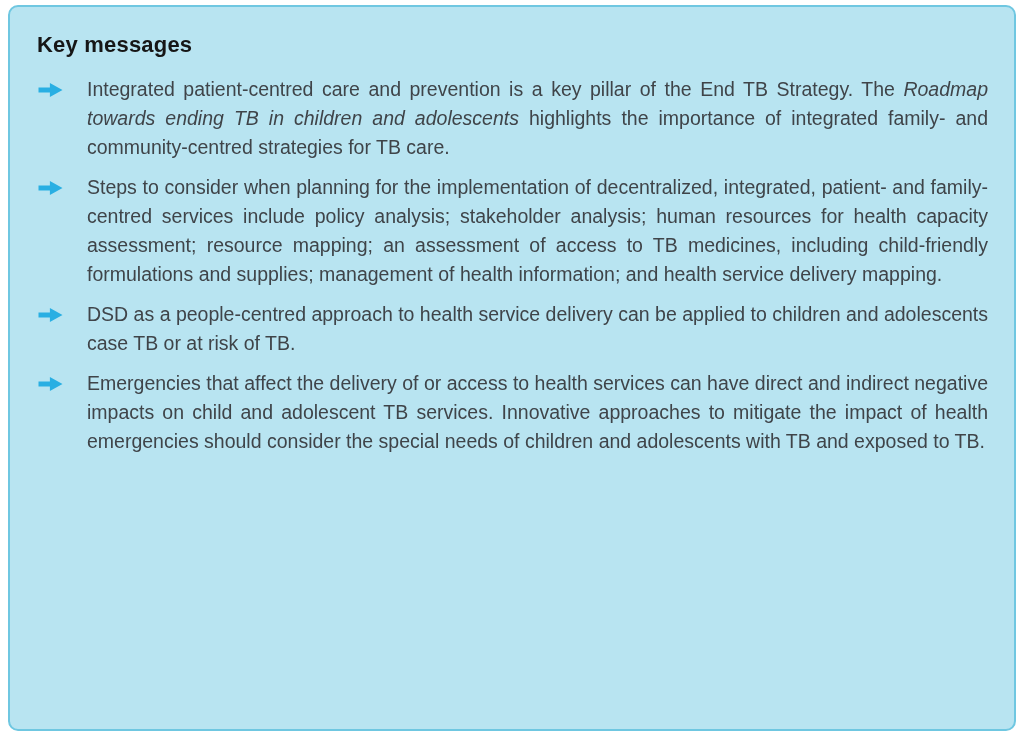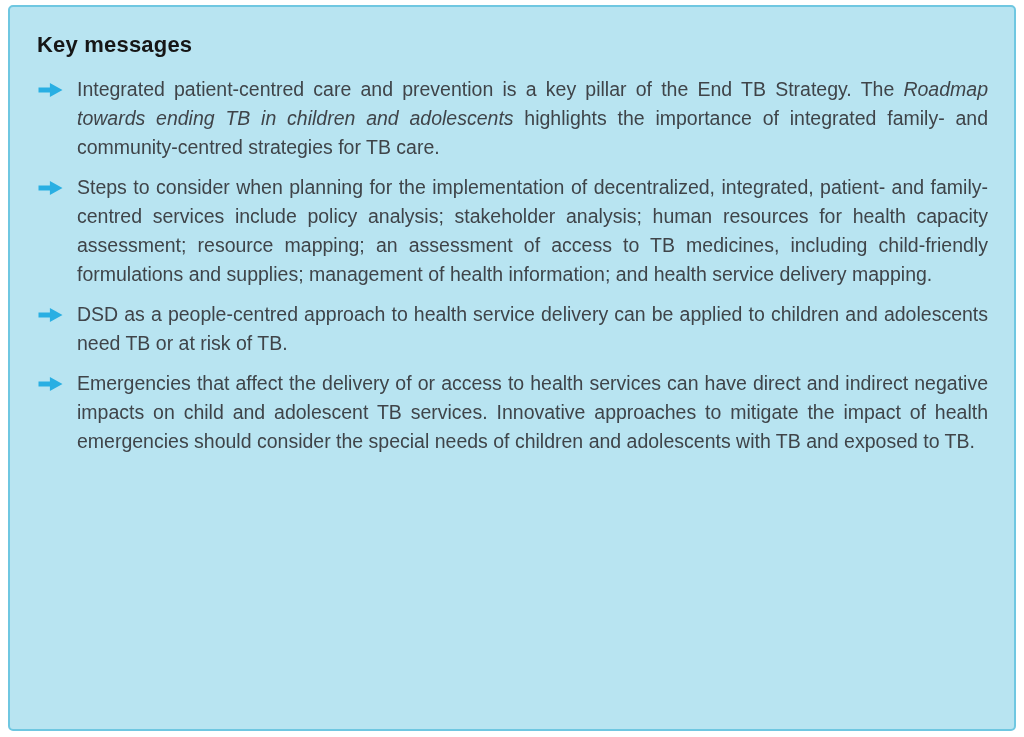--- a/index.html
+++ b/index.html
@@ -15,37 +15,37 @@
     width:1024px;height:737px;
     background:var(--page-bg);
     font-family:"Liberation Sans", sans-serif;
     overflow:hidden;
   }
   .panel{
     margin:5px 8px 6px 8px;
     height:726px;
     background:var(--box-bg);
     border:2px solid var(--box-border);
-    border-radius:5px;
+    border-radius:10px;
     padding:25px 26px 20px 27px;
   }
   .panel-title{
     font-size:22px;
     font-weight:bold;
     color:var(--title);
     letter-spacing:.2px;
     margin-bottom:17px;
   }
   ul.key-list{
     list-style:none;
   }
   ul.key-list li{
     display:flex;
     align-items:flex-start;
-    gap:13px;
+    gap:23px;
     margin-bottom:11px;
   }
   .arrow-wrap{
     flex:0 0 27px;
     padding-top:6px;
   }
   .arrow-wrap svg{
     display:block;
     width:27px;height:18px;
   }
@@ -80,21 +80,21 @@
           </svg>
         </span>
         <span class="msg-text"><span>Steps to consider when planning for the implementation of decentralized, integrated, patient- and family-centred services include policy analysis; stakeholder analysis; human resources for health capacity assessment; resource mapping; an assessment of access to TB medicines, including child-friendly formulations and supplies; management of health information; and health service delivery mapping.</span></span>
       </li>
       <li>
         <span class="arrow-wrap">
           <svg viewBox="0 0 26 18" xmlns="http://www.w3.org/2000/svg">
             <path d="M1 6.6 h11.4 V2.1 L25 9 L12.4 15.9 V11.4 H1 Z"></path>
           </svg>
         </span>
-        <span class="msg-text"><span>DSD as a people-centred approach to health service delivery can be applied to children and adolescents need TB or at risk of TB.</span></span>
+        <span class="msg-text"><span>DSD as a people-centred approach to health service delivery can be applied to children and adolescents case TB or at risk of TB.</span></span>
       </li>
       <li>
         <span class="arrow-wrap">
           <svg viewBox="0 0 26 18" xmlns="http://www.w3.org/2000/svg">
             <path d="M1 6.6 h11.4 V2.1 L25 9 L12.4 15.9 V11.4 H1 Z"></path>
           </svg>
         </span>
         <span class="msg-text"><span>Emergencies that affect the delivery of or access to health services can have direct and indirect negative impacts on child and adolescent TB services. Innovative approaches to mitigate the impact of health emergencies should consider the special needs of children and adolescents with TB and exposed to TB.</span></span>
       </li>
     </ul>

